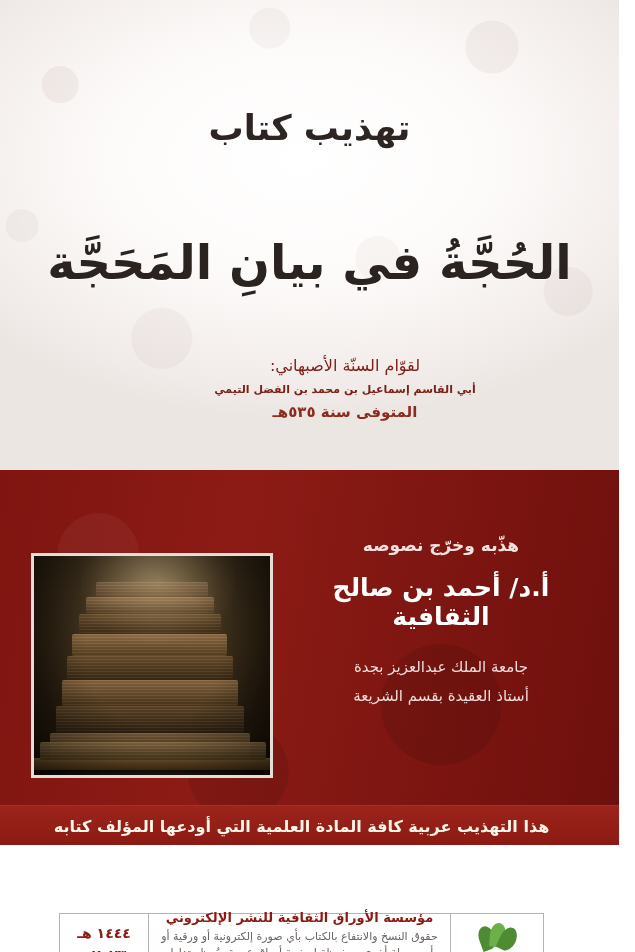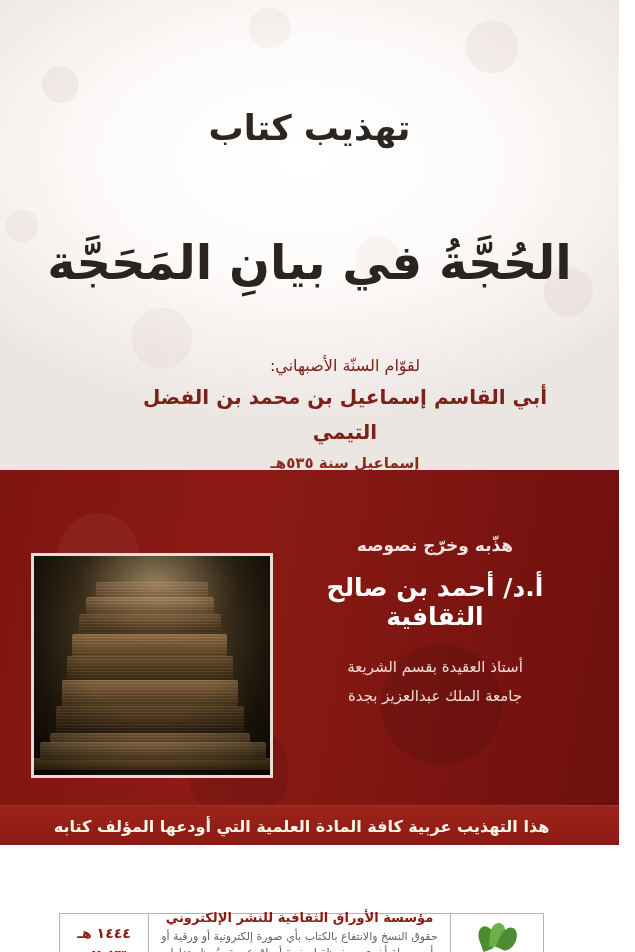--- a/index.html
+++ b/index.html
@@ -69,42 +69,42 @@
   .subtitle-block {
     position: absolute;
     right: 60px;
     top: 352px;
     width: 460px;
     text-align: center;
     color: #7a1e16;
     line-height: 1.75;
   }
   .sub-line-1 { font-size: 16px; font-weight: normal; color: #7d2018; }
-  .sub-line-2 { font-size: 20px; font-weight: bold; color: #7d2018; }
+  .sub-line-2 { font-size: 11px; font-weight: bold; color: #7d2018; }
   .sub-line-3 { font-size: 15px; font-weight: bold; color: #8c2a20; }
 
   
   .mid-section {
     position: absolute;
     left: 0; top: 470px;
     width: 635px;
     height: 335px;
     background: linear-gradient(100deg, #7e1410 0%, #8d1b15 38%, #6e100d 100%);
   }
   .mid-texture {
     position: absolute; inset: 0;
     background-image:
       radial-gradient(circle at 18% 25%, rgba(255,255,255,0.045) 0 40px, rgba(0,0,0,0) 41px),
       radial-gradient(circle at 72% 70%, rgba(0,0,0,0.10) 0 60px, rgba(0,0,0,0) 61px),
       radial-gradient(circle at 40% 90%, rgba(0,0,0,0.10) 0 50px, rgba(0,0,0,0) 51px);
     pointer-events: none;
   }
   .author-block {
     position: absolute;
-    right: 34px;
+    right: 28px;
     top: 65px;
     width: 300px;
     text-align: center;
     color: #ffffff;
   }
   .author-intro {
     font-size: 17px;
     font-weight: bold;
     color: #f3e2e0;
     margin-bottom: 18px;
@@ -274,31 +274,31 @@
   <div class="top-section">
     <div class="top-texture"></div>
   </div>
 
   <div class="title-kitab">تهذيب كتاب</div>
   <div class="title-main">الحُجَّةُ في بيانِ المَحَجَّة</div>
 
   <div class="subtitle-block">
     <div class="sub-line-1">لقوّام السنّة الأصبهاني:</div>
     <div class="sub-line-2">أبي القاسم إسماعيل بن محمد بن الفضل التيمي</div>
-    <div class="sub-line-3">إسماعيل سنة ٥٣٥هـ</div>
+    <div class="sub-line-3">المتوفى سنة ٥٣٥هـ</div>
   </div>
 
   <div class="mid-section">
     <div class="mid-texture"></div>
 
     <div class="author-block">
       <div class="author-intro">هذّبه وخرّج نصوصه</div>
       <div class="author-name">أ.د/ أحمد بن صالح الثقافية</div>
+      <div class="author-role">جامعة الملك عبدالعزيز بجدة</div>
       <div class="author-role">أستاذ العقيدة بقسم الشريعة</div>
-      <div class="author-role">جامعة الملك عبدالعزيز بجدة</div>
     </div>
 
     <div class="photo-frame">
       <div class="photo-bg"></div>
 
       <div class="bk" style="left:62px; top:26px; width:112px; height:15px; background:linear-gradient(180deg,#7c6142,#5a4227);"></div>
       <div class="bk" style="left:52px; top:41px; width:128px; height:17px; background:linear-gradient(180deg,#8a6a47,#4e3a20);"></div>
       <div class="bk" style="left:45px; top:58px; width:142px; height:20px; background:linear-gradient(180deg,#6d5130,#3e2c16);"></div>
       <div class="bk" style="left:38px; top:78px; width:155px; height:22px; background:linear-gradient(180deg,#94704a,#57401f);"></div>
       <div class="bk" style="left:33px; top:100px; width:166px; height:24px; background:linear-gradient(180deg,#6b4f2e,#3a2913);"></div>

